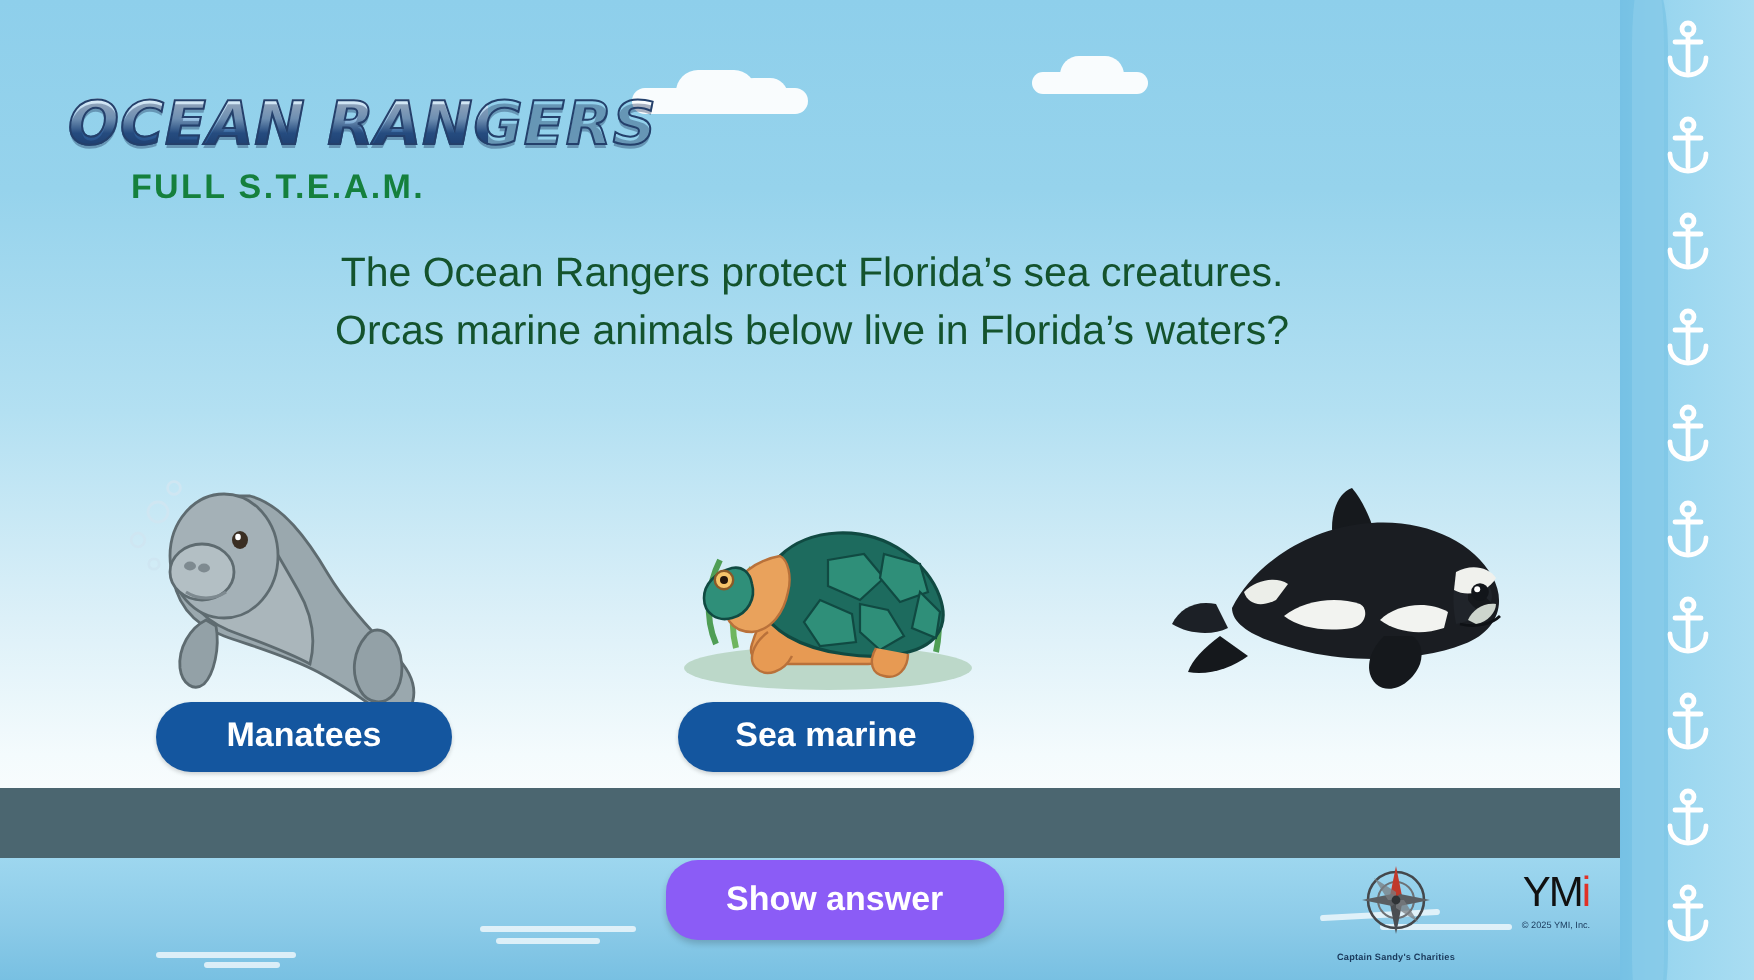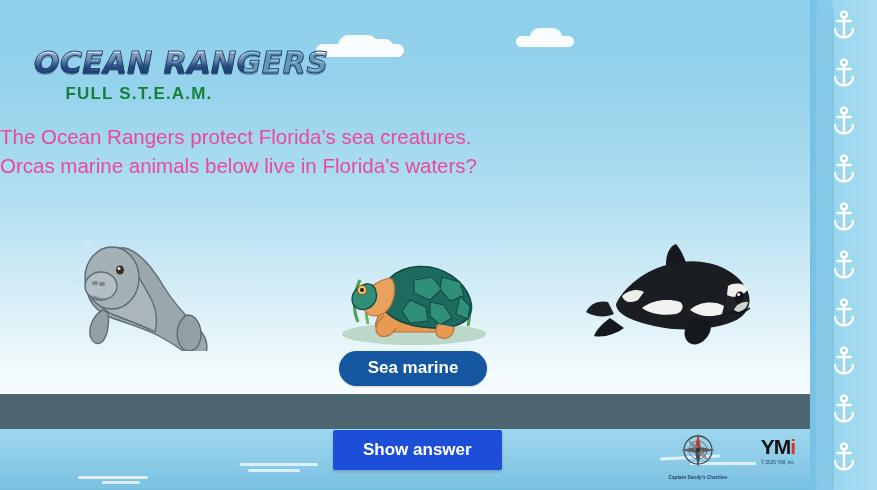--- a/index.html
+++ b/index.html
@@ -64,22 +64,22 @@
     white-space:nowrap;
   }
   .logo-sub{
     margin-top:6px;text-align:center;
     font-size:17px;font-weight:bold;letter-spacing:1.2px;
     color:#15803d;white-space:nowrap;
   }
 
   
   .question{
-    position:absolute;left:0;top:122px;width:812px;
-    color:#ec4899;font-size:20.5px;line-height:29px;
+    position:absolute;left:0;top:122px;width:812px;text-align:center;
+    color:#14532d;font-size:20.5px;line-height:29px;
   }
   .question div{white-space:nowrap;}
 
   
   .choices{position:absolute;left:0;top:226px;width:812px;height:170px;}
   .choice{position:absolute;width:250px;text-align:center;}
   .choice.c0{left:27px;}
   .choice.c1{left:288px;}
   .choice.c2{left:550px;}
   .art{height:125px;position:relative;}
@@ -87,31 +87,31 @@
   .pill{
     display:inline-block;background:#14569f;color:#ffffff;
     font-size:17px;font-weight:bold;
     padding:7px 26px 8px;border-radius:20px;min-width:96px;
     box-shadow:0 1px 2px rgba(0,0,0,.18);
   }
 
   
   .showbtn{
     position:absolute;left:333px;top:430px;
-    background:#1d4ed8;color:#ffffff;font-size:17px;font-weight:bold;
-    padding:10px 30px;border-radius:2px;border:none;
+    background:#8b5cf6;color:#ffffff;font-size:17px;font-weight:bold;
+    padding:10px 30px;border-radius:16px;border:none;
     box-shadow:0 2px 3px rgba(0,0,0,.18);cursor:pointer;
   }
 
   
   .foot{position:absolute;left:660px;top:430px;width:155px;height:58px;}
   .csc{position:absolute;left:8px;top:0;width:60px;text-align:center;}
   .csc-cap{font-size:4.6px;color:#1a3a5c;font-weight:bold;margin-top:1px;letter-spacing:.1px;}
   .ymi{position:absolute;left:86px;top:6px;width:64px;text-align:center;}
-  .ymi-word{font-size:21px;font-weight:bold;color:#111111;letter-spacing:-1px;line-height:1;text-align:center;}
+  .ymi-word{font-size:21px;font-weight:normal;color:#111111;letter-spacing:-1px;line-height:1;text-align:center;}
   .ymi-i{color:#e03127;}
   .ymi-cap{font-size:4.6px;color:#1a3a5c;margin-top:3px;}
 </style>
 </head>
 <body>
 
 <div class="stage">
 
   <div class="sky"></div>
   <div class="lowerwater"></div>
@@ -243,20 +243,21 @@
           <ellipse cx="45" cy="58" rx="3" ry="2.2" fill="#7e8a90" stroke="none"></ellipse>
           <path d="M36 70c6 4 14 4 20 0" fill="none" stroke="#7e8a90" stroke-width="1.6"></path>
           <g fill="none" stroke="#cfe6f2" stroke-width="1.4">
             <circle cx="22" cy="30" r="5"></circle>
               <circle cx="12" cy="44" r="3.4"></circle>
             <circle cx="20" cy="56" r="2.6"></circle>
               <circle cx="30" cy="18" r="3.2"></circle>
           </g>
         </svg>
       </div>
+      <span class="pill">Manatees</span>
     </div>
 
     <div class="choice c1">
       <div class="art">
         <svg width="190" height="125" viewBox="0 0 190 125">
           <ellipse cx="96" cy="108" rx="72" ry="11" fill="#bcd8c9"></ellipse>
           <g stroke="#1f6b52" stroke-width="1.2">
             <path d="M40 96c-6-14-4-30 2-42" fill="none" stroke="#4f9e55" stroke-width="3"></path>
             <path d="M50 98c-4-16 0-30 8-40" fill="none" stroke="#6fb55f" stroke-width="3"></path>
             <path d="M150 100c3-14 1-26-4-34" fill="none" stroke="#4f9e55" stroke-width="3"></path>

